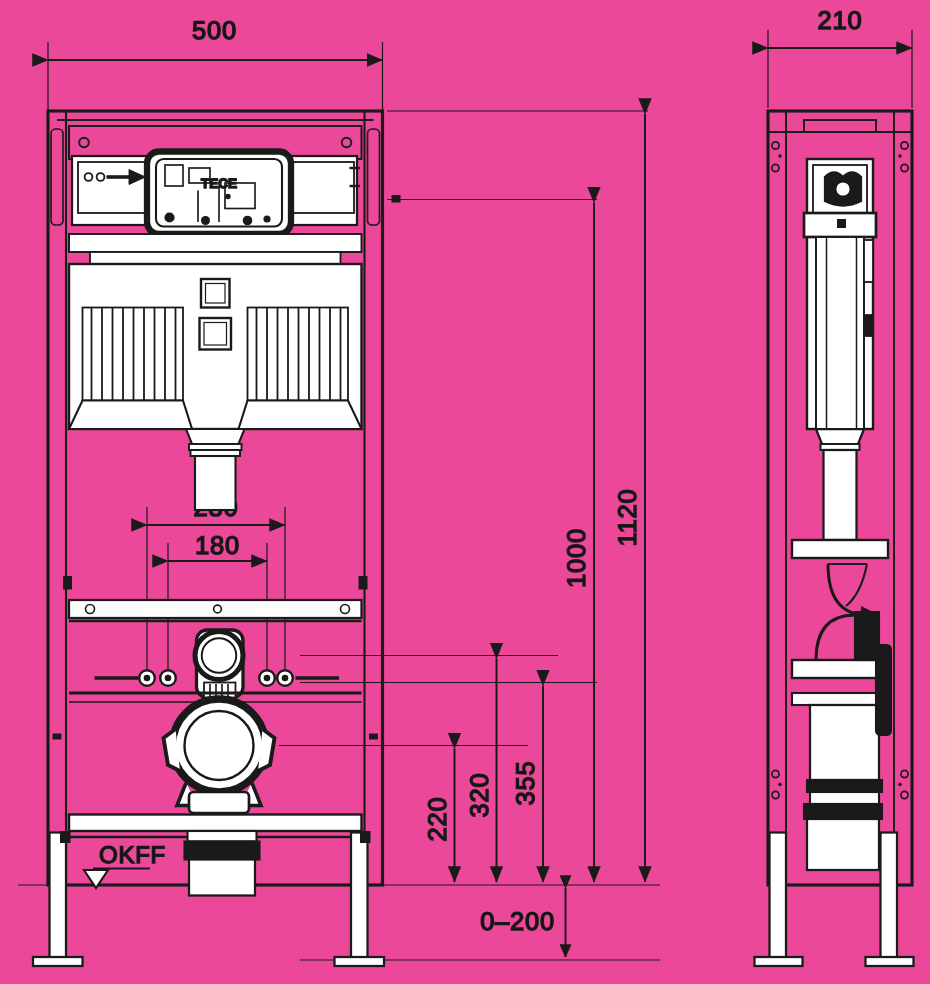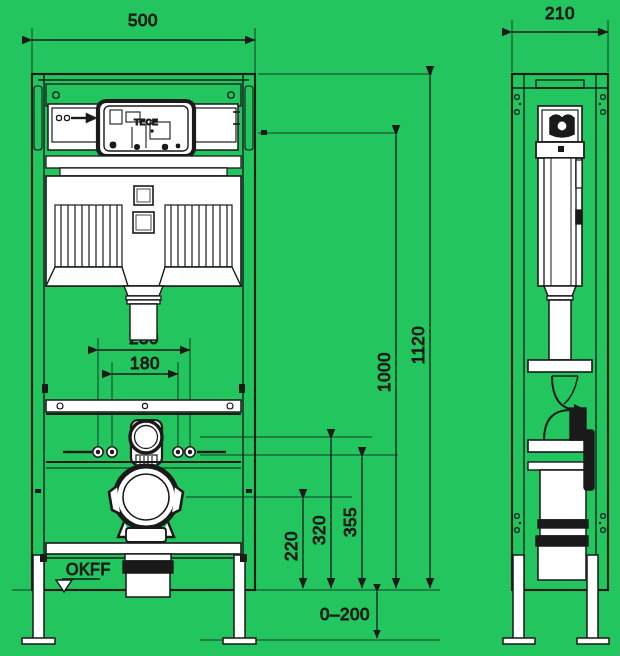--- a/index.html
+++ b/index.html
@@ -1,19 +1,19 @@
 <!DOCTYPE html>
 <html><head>
 <meta charset="utf-8">
 <title>Technical Drawing</title>
 <style>
   html,body{margin:0;padding:0;background:#ffffff;}
   body{width:620px;height:656px;overflow:hidden;
        font-family:"Liberation Sans","DejaVu Sans",sans-serif;}
-  #stage{position:relative;width:620px;height:656px;background:#22c55e;}
+  #stage{position:relative;width:620px;height:656px;background:#ec4899;}
   svg{display:block;}
   .dimtext{font-family:"Liberation Sans","DejaVu Sans",sans-serif;
            font-size:17px;fill:#111;letter-spacing:0.5px;}
   .dimtext.small{font-size:16px;}
 </style>
 </head>
 <body>
 
 <div id="stage">
 <svg width="620" height="656" viewBox="0 0 620 656">

